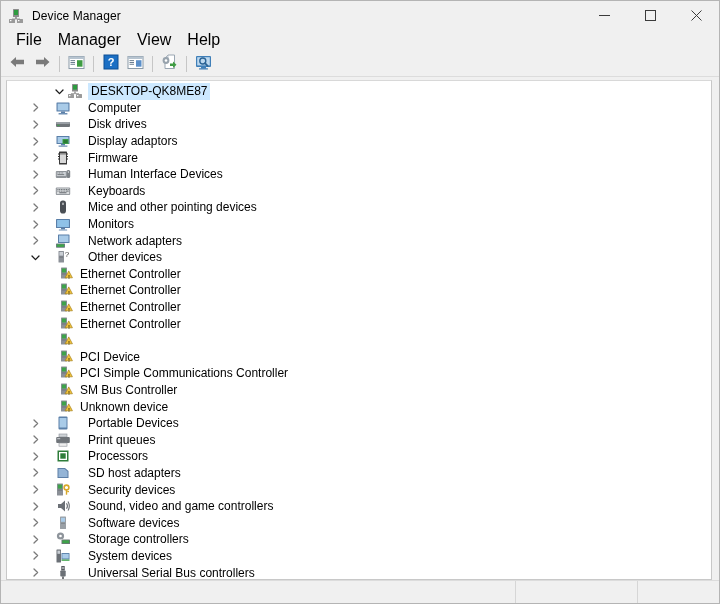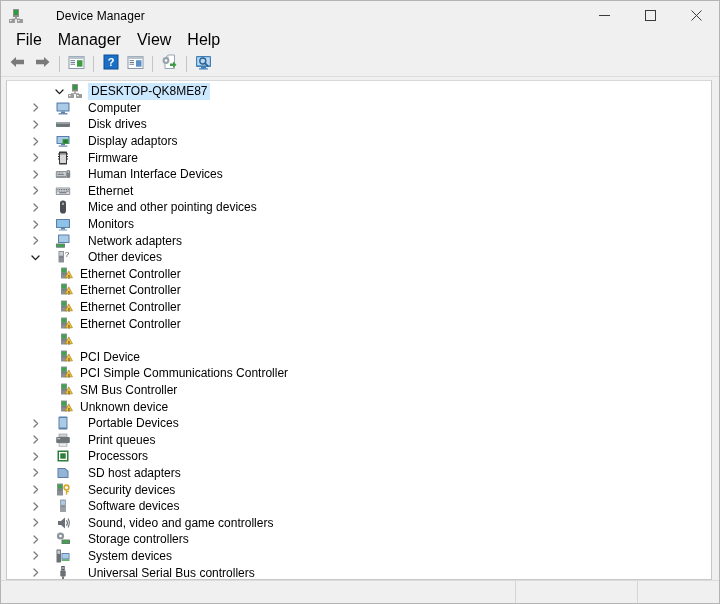--- a/index.html
+++ b/index.html
@@ -27,21 +27,20 @@
   }
 
   
   #titlebar {
     height: 29px;
     min-height: 29px;
     background: #f0f0f0;
     display: flex;
     align-items: center;
     position: relative;
-    gap: 24px;
   }
   #title-icon {
     width: 16px;
     height: 16px;
     margin-left: 7px;
     margin-right: 8px;
     flex: 0 0 auto;
   }
   #title-text {
     font-size: 12px;
@@ -459,21 +458,21 @@
             <rect x="12.6" y="6" width="1.1" height="1" fill="#6a6f74"></rect>
             <rect x="2.4" y="7.6" width="1.1" height="1" fill="#6a6f74"></rect>
             <rect x="4.1" y="7.6" width="1.1" height="1" fill="#6a6f74"></rect>
             <rect x="5.8" y="7.6" width="1.1" height="1" fill="#6a6f74"></rect>
             <rect x="7.5" y="7.6" width="1.1" height="1" fill="#6a6f74"></rect>
             <rect x="9.2" y="7.6" width="1.1" height="1" fill="#6a6f74"></rect>
             <rect x="10.9" y="7.6" width="2.8" height="1" fill="#6a6f74"></rect>
             <rect x="4.3" y="9.2" width="7.2" height="1.1" fill="#6a6f74"></rect>
           </svg>
         </span>
-        <span class="row-label">Ethernet</span>
+        <span class="row-label">Keyboards</span>
       </div>
 
       <div class="tree-row lvl1">
         <span class="twisty">
           <svg width="9" height="9" viewBox="0 0 9 9">
               <path d="M3 1 L6.6 4.5 L3 8" fill="none" stroke="#7a7a7a" stroke-width="1.3" stroke-linecap="round" stroke-linejoin="round"></path>
             </svg>
         </span>
         <span class="row-icon">
           <svg width="16" height="16" viewBox="0 0 16 16">
@@ -743,42 +742,42 @@
       </div>
 
       <div class="tree-row lvl1">
         <span class="twisty">
           <svg width="9" height="9" viewBox="0 0 9 9">
               <path d="M3 1 L6.6 4.5 L3 8" fill="none" stroke="#7a7a7a" stroke-width="1.3" stroke-linecap="round" stroke-linejoin="round"></path>
             </svg>
         </span>
         <span class="row-icon">
           <svg width="16" height="16" viewBox="0 0 16 16">
+            <path d="M3 6 L6 6 L10 2.5 L10 13.5 L6 10 L3 10 Z" fill="#6b7076"></path>
+            <path d="M11.5 5.2 Q13.4 8 11.5 10.8" fill="none" stroke="#6b7076" stroke-width="1.1"></path>
+            <path d="M13 3.4 Q15.6 8 13 12.6" fill="none" stroke="#6b7076" stroke-width="1.1"></path>
+          </svg>
+        </span>
+        <span class="row-label">Sound, video and game controllers</span>
+      </div>
+
+      <div class="tree-row lvl1">
+        <span class="twisty">
+          <svg width="9" height="9" viewBox="0 0 9 9">
+              <path d="M3 1 L6.6 4.5 L3 8" fill="none" stroke="#7a7a7a" stroke-width="1.3" stroke-linecap="round" stroke-linejoin="round"></path>
+            </svg>
+        </span>
+        <span class="row-icon">
+          <svg width="16" height="16" viewBox="0 0 16 16">
             <rect x="5" y="1.5" width="6" height="12.5" rx="0.6" fill="#9aa0a6"></rect>
             <rect x="6" y="2.8" width="4" height="4" fill="#a9cbe8"></rect>
             <rect x="6" y="7.8" width="4" height="0.9" fill="#7b8188"></rect>
           </svg>
         </span>
         <span class="row-label">Software devices</span>
-      </div>
-
-      <div class="tree-row lvl1">
-        <span class="twisty">
-          <svg width="9" height="9" viewBox="0 0 9 9">
-              <path d="M3 1 L6.6 4.5 L3 8" fill="none" stroke="#7a7a7a" stroke-width="1.3" stroke-linecap="round" stroke-linejoin="round"></path>
-            </svg>
-        </span>
-        <span class="row-icon">
-          <svg width="16" height="16" viewBox="0 0 16 16">
-            <path d="M3 6 L6 6 L10 2.5 L10 13.5 L6 10 L3 10 Z" fill="#6b7076"></path>
-            <path d="M11.5 5.2 Q13.4 8 11.5 10.8" fill="none" stroke="#6b7076" stroke-width="1.1"></path>
-            <path d="M13 3.4 Q15.6 8 13 12.6" fill="none" stroke="#6b7076" stroke-width="1.1"></path>
-          </svg>
-        </span>
-        <span class="row-label">Sound, video and game controllers</span>
       </div>
 
       <div class="tree-row lvl1">
         <span class="twisty">
           <svg width="9" height="9" viewBox="0 0 9 9">
               <path d="M3 1 L6.6 4.5 L3 8" fill="none" stroke="#7a7a7a" stroke-width="1.3" stroke-linecap="round" stroke-linejoin="round"></path>
             </svg>
         </span>
         <span class="row-icon">
           <svg width="16" height="16" viewBox="0 0 16 16">

